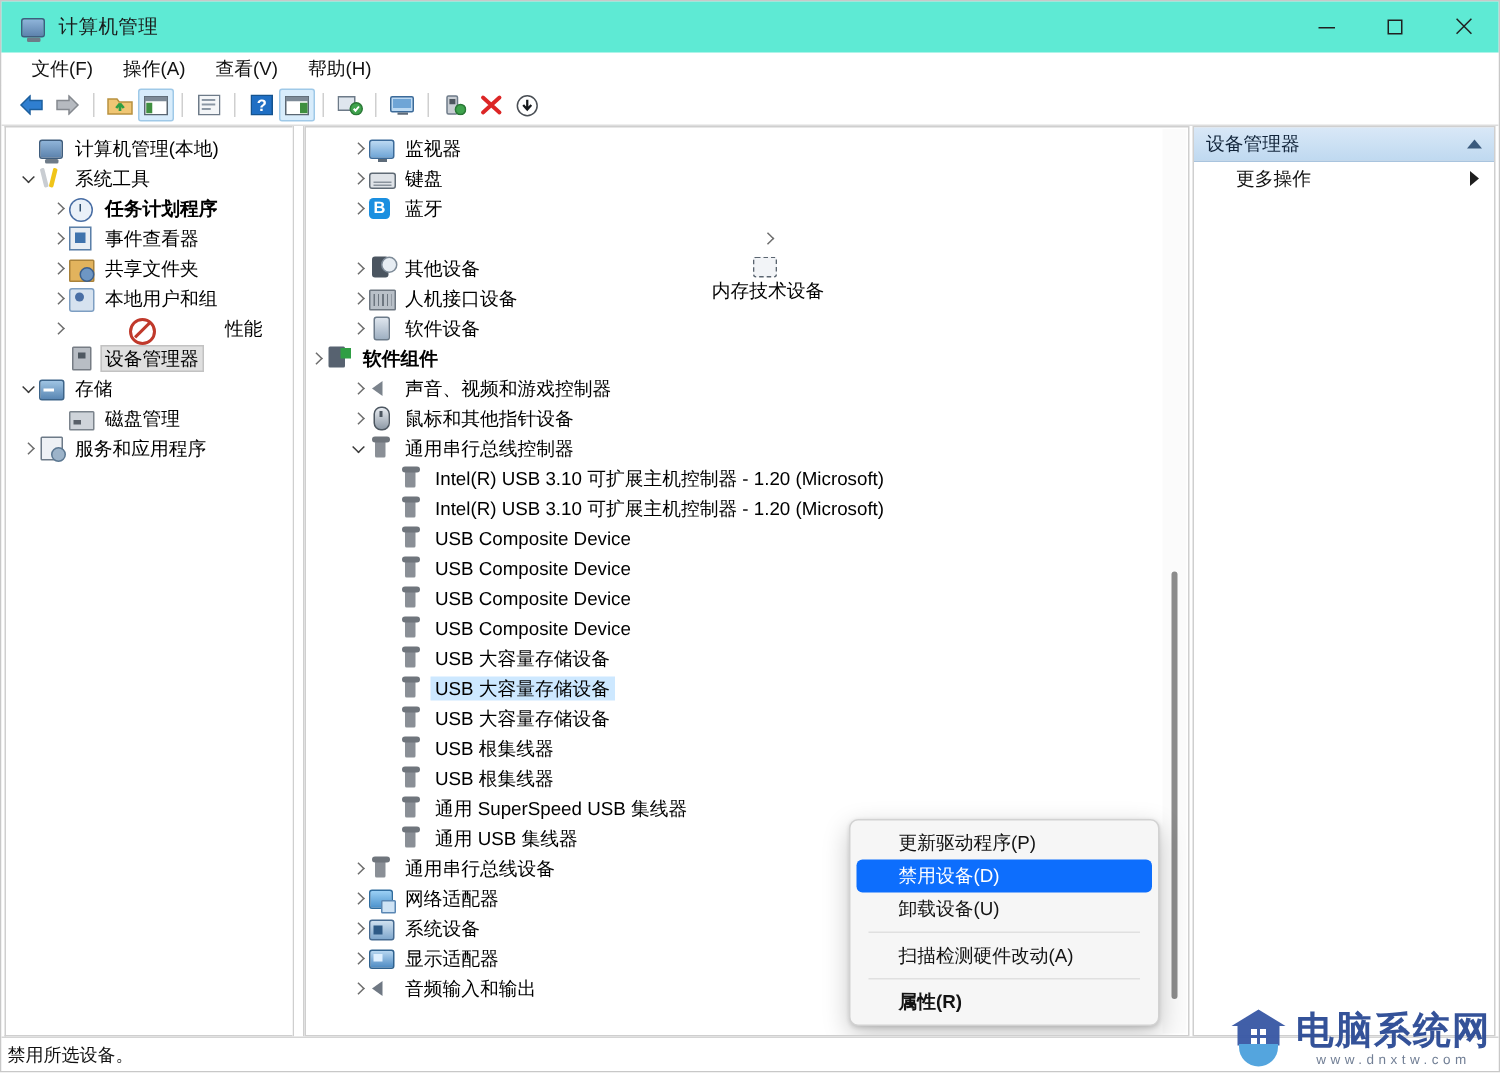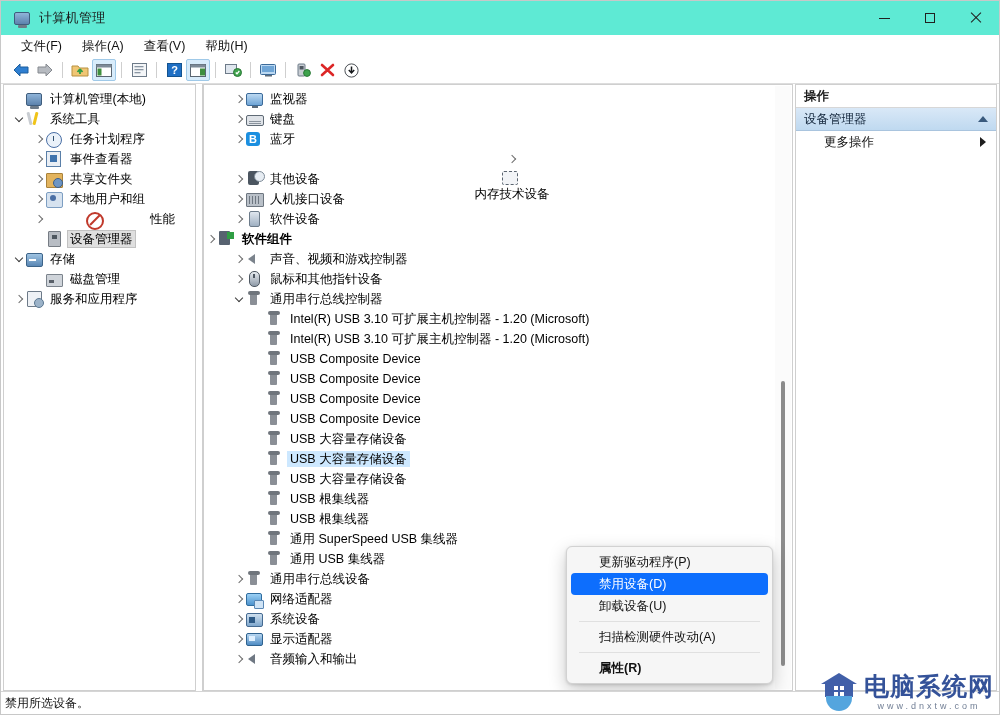--- a/index.html
+++ b/index.html
@@ -335,21 +335,21 @@
           </div>
           <div class="row" style="padding-left: 8px;">
             <span class="chev">
               <i class="c-down"></i>
             </span>
             <span class="ico">
               <span class="i-tools" style="position: absolute; left: 0px; top: 0px;"></span>
             </span>
             <span class="lbl">系统工具</span>
           </div>
-          <div class="row" style="padding-left: 28px;">
+          <div class="row" style="padding-left: 28px; font-weight: bold;">
             <span class="chev">
               <i class="c-right"></i>
             </span>
             <span class="ico">
               <span class="i-clock" style="position: absolute; left: 0px; top: 0px;"></span>
             </span>
             <span class="lbl">任务计划程序</span>
           </div>
           <div class="row" style="padding-left: 28px;">
             <span class="chev">
@@ -682,21 +682,20 @@
             <span>扫描检测硬件改动(A)</span>
           </div>
           <div class="msep"></div>
           <div class="mitem bold">
             <span>属性(R)</span>
           </div>
         </div>
     </div>
 
     <div class="pane-right">
-      <div class="ap-head">操作</div>
       <div class="ap-group">
         <span>设备管理器</span>
         <span class="caret"></span>
       </div>
       <div class="ap-item">
         <span>更多操作</span>
         <span class="caret-r"></span>
       </div>
     </div>
 

